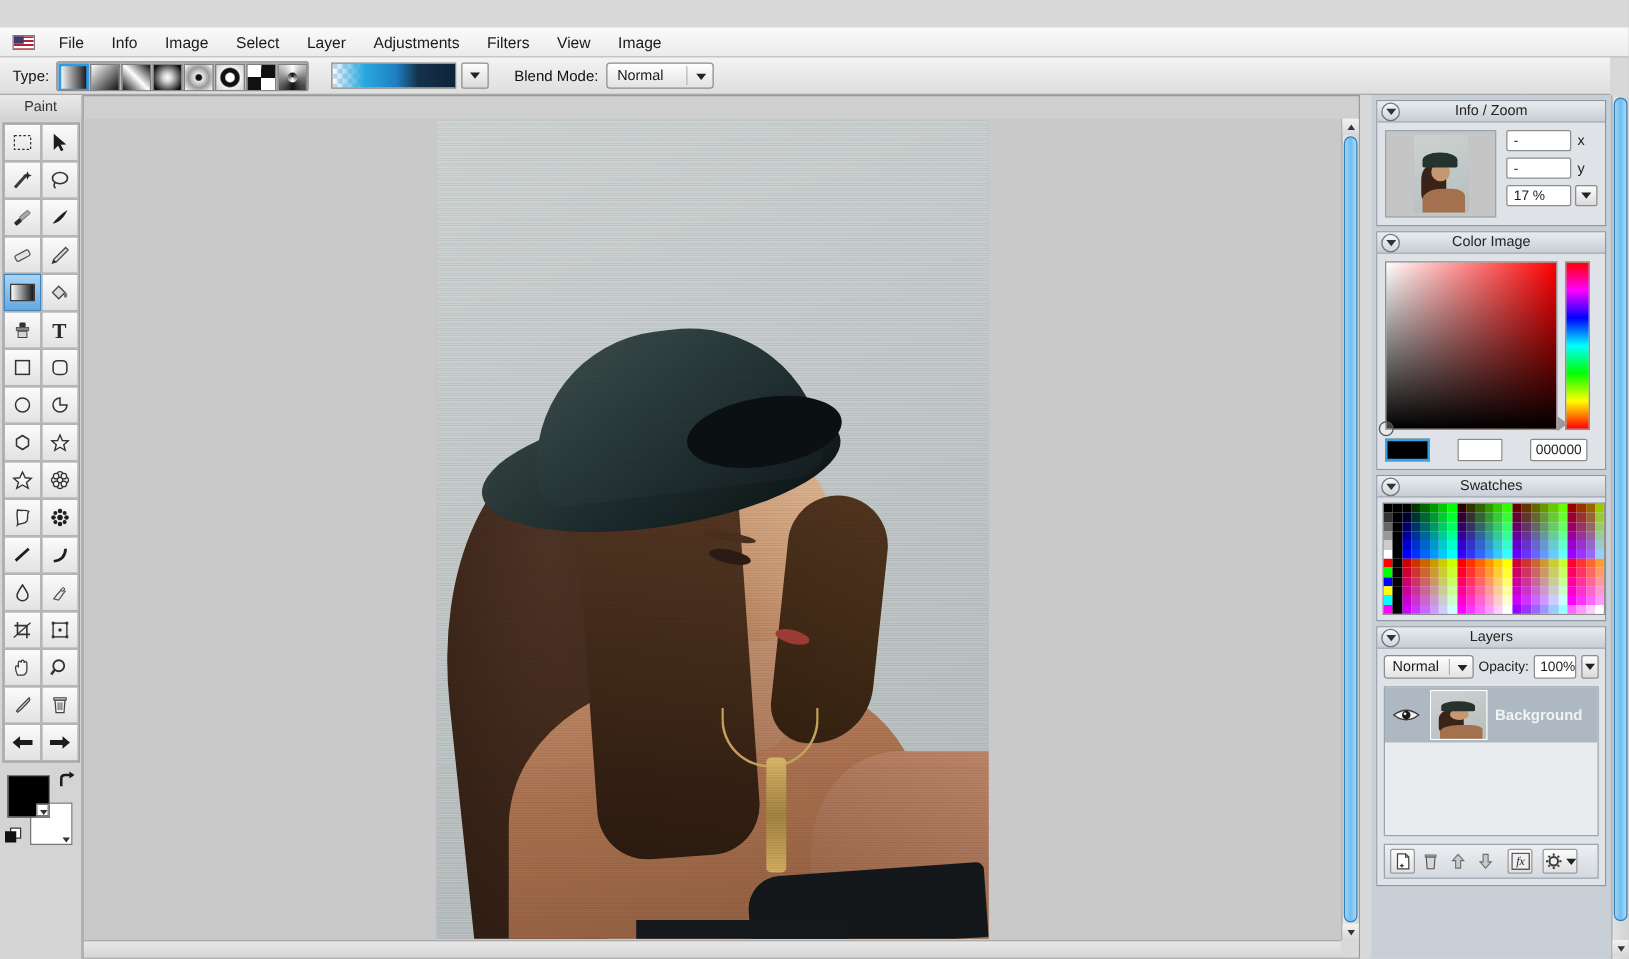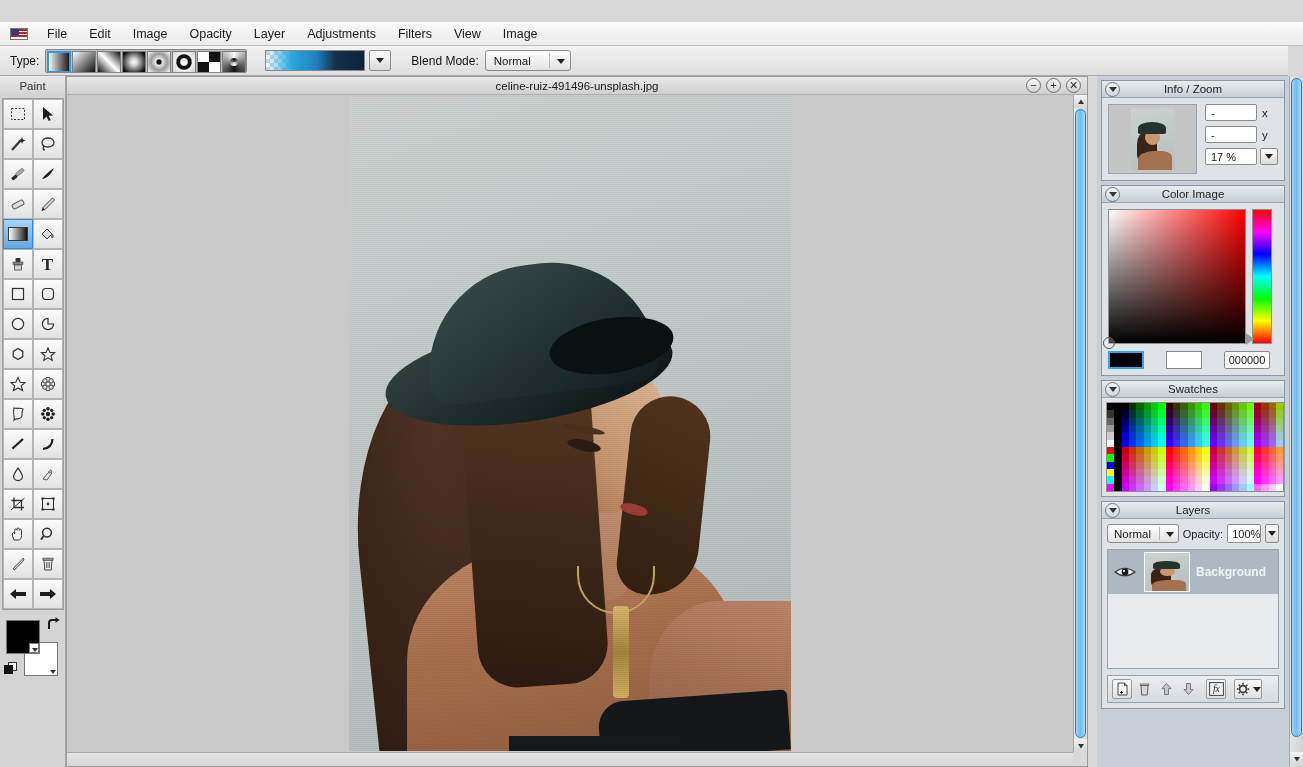--- a/index.html
+++ b/index.html
@@ -277,23 +277,23 @@
 
 <div class="app">
 
 
   <div class="menubar">
     <div class="flag">
       <div class="stripes"></div>
         <div class="canton"></div>
     </div>
     <div class="menu-item">File</div>
-    <div class="menu-item">Edit</div>
+    <div class="menu-item">Info</div>
     <div class="menu-item">Image</div>
-    <div class="menu-item">Opacity</div>
+    <div class="menu-item">Select</div>
     <div class="menu-item">Layer</div>
     <div class="menu-item">Adjustments</div>
     <div class="menu-item">Filters</div>
     <div class="menu-item">View</div>
     <div class="menu-item">Image</div>
   </div>
 
   <div class="optionsbar">
     <div class="opt-label">Type:</div>
     <div class="grad-types">
@@ -565,28 +565,20 @@
           </svg>
       </div>
       <div class="resetsw">
         <span class="w"></span>
           <span class="b"></span>
       </div>
     </div>
   </div>
 
   <div class="doc-area">
-    <div class="doc-title">
-      <span>celine-ruiz-491496-unsplash.jpg</span>
-      <span class="doc-btns">
-        <span class="circ-btn">−</span>
-        <span class="circ-btn">+</span>
-        <span class="circ-btn">✕</span>
-      </span>
-    </div>
 
     <div class="canvas-wrap">
       <div class="photo">
         <div class="bgwall"></div>
         <div class="hair-back"></div>
         <div class="shoulder"></div>
         <div class="arm"></div>
         <div class="neck"></div>
         <div class="face"></div>
         <div class="hairside"></div>

